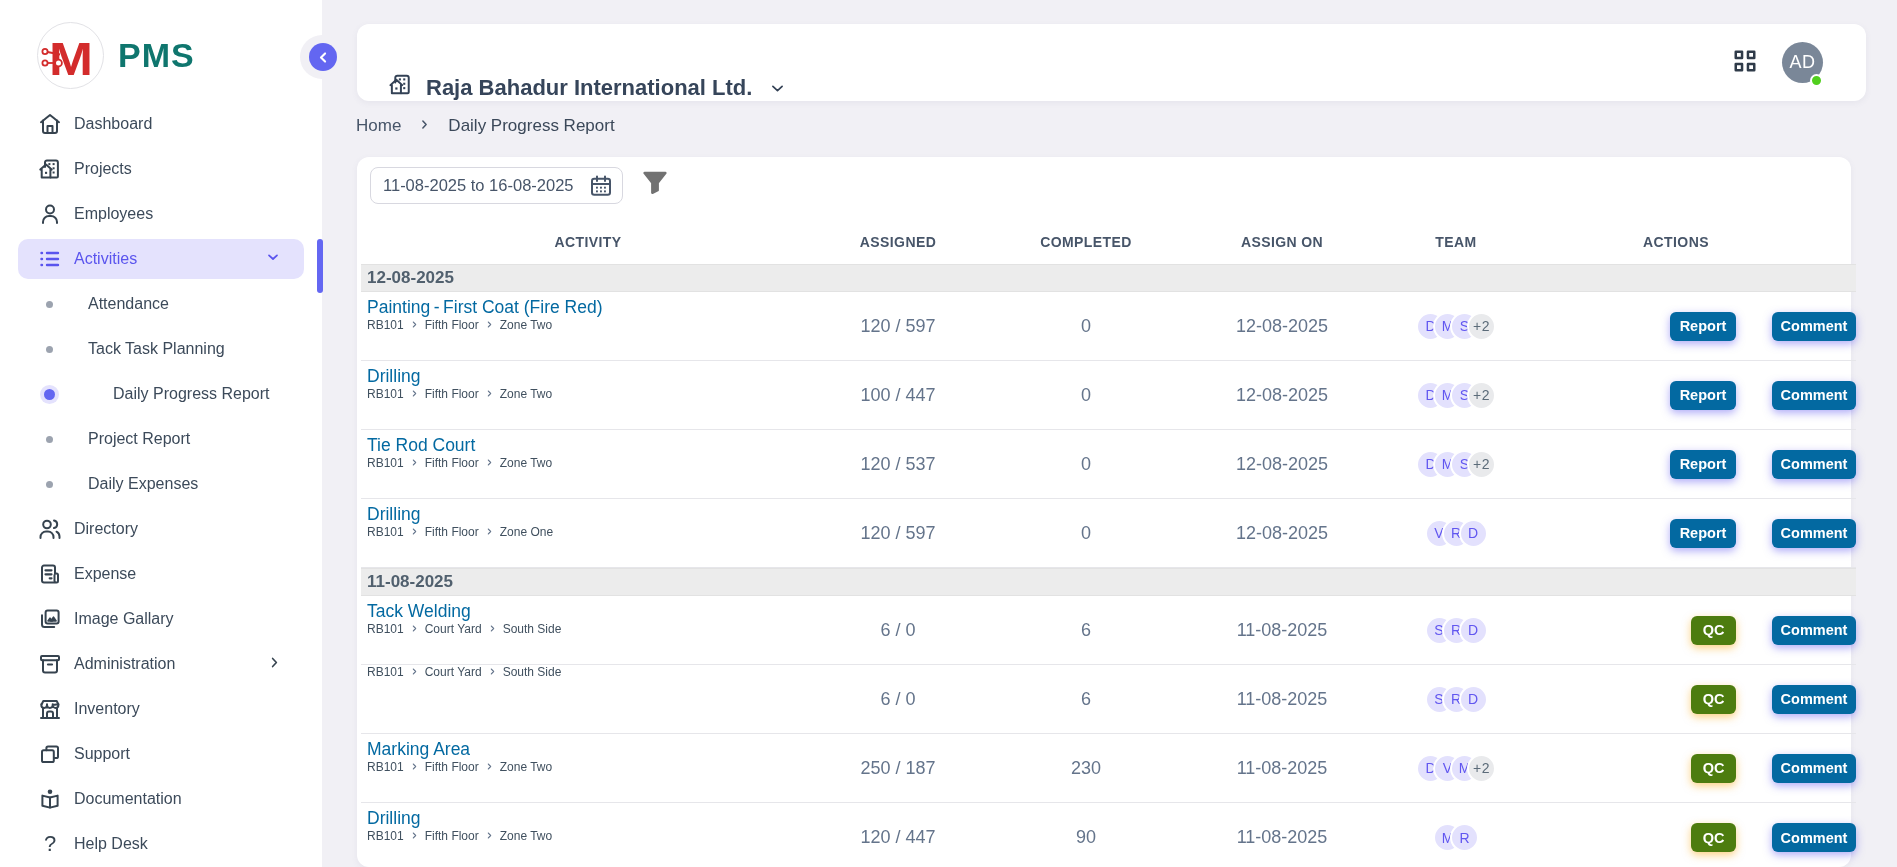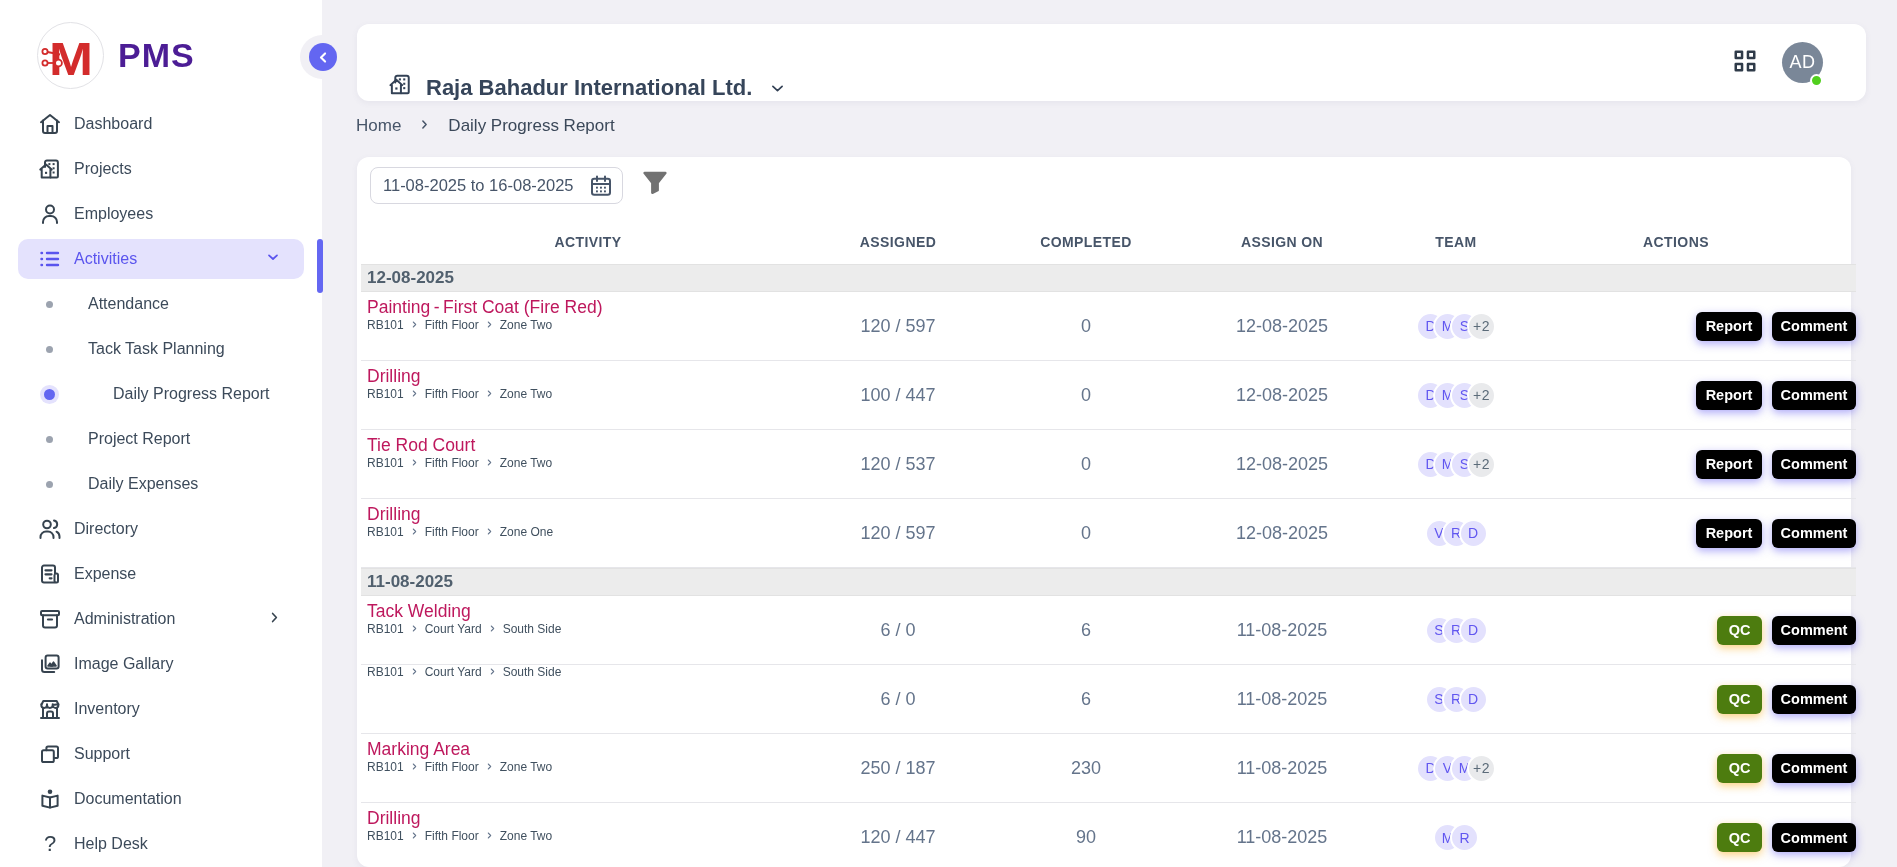--- a/index.html
+++ b/index.html
@@ -3,21 +3,21 @@
 <meta charset="utf-8">
 <style>
   * { margin:0; padding:0; box-sizing:border-box; }
   html,body { width:1897px; height:867px; overflow:hidden; font-family:"Liberation Sans", sans-serif; }
   body { background:#f1f0f5; position:relative; }
 
   
   .sidebar { position:absolute; left:0; top:0; width:322px; height:867px; background:#ffffff; z-index:2; }
   .logo-row { display:flex; align-items:center; gap:14px; padding:22px 0 0 37px; }
   .logo-circle { width:67px; height:67px; border-radius:50%; border:1px solid #e2e2e6; position:relative; background:#fff; }
-  .logo-text { font-size:34px; font-weight:bold; color:#4c1d95; letter-spacing:1px; }
+  .logo-text { font-size:34px; font-weight:bold; color:#0f766e; letter-spacing:1px; }
   .nav { margin-top:15px; }
   .nav-item { height:40px; margin:5px 18px 5px 18px; display:flex; align-items:center; border-radius:10px; color:#3c4a5a; font-size:16px; position:relative; }
   .nav-item .nicon { width:24px; height:24px; margin-left:20px; margin-right:12px; flex:0 0 24px; display:flex; align-items:center; justify-content:center; }
   .nav-item.active { background:#e4e2fd; color:#5a54ee; }
   .nav-item .chev-r { position:absolute; right:22px; }
   .nav-item .chev-d { position:absolute; right:23px; }
   .sub-item { height:40px; margin:5px 18px; display:flex; align-items:center; font-size:16px; color:#3c4a5a; }
   .sub-bullet { width:7px; height:7px; border-radius:50%; background:#9ca3af; margin-left:28px; margin-right:0; flex:0 0 7px; }
   .sub-bullet.on { width:11px; height:11px; flex:0 0 11px; background:#6366f1; box-shadow:0 0 0 4px #e4e2fd; margin-left:26px; }
   .sub-label { margin-left:35px; }
@@ -51,32 +51,32 @@
   .table { position:absolute; left:4px; top:59px; width:1495px; }
   .trow { display:grid; grid-template-columns:454px 166px 210px 182px 166px 317px; align-items:center; }
   .thead { height:48px; padding-top:3px; font-size:14px; font-weight:bold; color:#475569; letter-spacing:0.4px; }
   .thead > div { text-align:center; }
   .thead .h-activity { text-align:center; }
   .thead .h-actions { padding-right:43px; }
   .band { height:28px; background:#ececec; border-top:1px solid #e2e2e2; border-bottom:1px solid #e2e2e2; display:flex; align-items:center; font-size:17px; font-weight:bold; color:#51606e; padding-left:6px; }
   .drow { height:69px; border-bottom:1px solid #e6e6ea; position:relative; }
   .drow:last-child { border-bottom:none; }
   .c-act { align-self:start; padding-left:6px; }
-  .c-act .title { margin-top:5px; font-size:17.5px; color:#be185d; }
+  .c-act .title { margin-top:5px; font-size:17.5px; color:#0369a1; }
   .c-act .crumbs { margin-top:0; font-size:12px; color:#40505f; display:flex; align-items:center; }
   .crumbs .csep { font-size:11px; color:#6b7280; margin:0 6px; font-weight:bold; }
   .c-num { text-align:center; font-size:18px; color:#64748b; }
   .c-team { display:flex; justify-content:center; }
   .avgrp { display:flex; }
   .av { width:29px; height:29px; border-radius:50%; background:#e3e1fd; color:#6156f0; font-size:14px; font-weight:500; display:flex; align-items:center; justify-content:center; border:2px solid #fff; }
   .av.more { background:#e9eaec; color:#5b6b79; font-weight:400; letter-spacing:0.5px; }
   .av + .av { margin-left:-12px; }
   .c-actions { display:flex; justify-content:flex-end; align-items:center; gap:10px; }
   .btn { height:29px; border-radius:6px; color:#fff; font-size:14.5px; font-weight:bold; display:flex; align-items:center; justify-content:center; }
-  .btn-purple { background:#000000; box-shadow:0 3px 8px rgba(97,89,241,0.5); }
+  .btn-purple { background:#0369a1; box-shadow:0 3px 8px rgba(97,89,241,0.5);margin-left:26px; }
   .btn-orange { background:#4d7c0f; box-shadow:0 3px 8px rgba(249,164,8,0.5); }
   .btn-report { width:66px; }
   .btn-comment { width:84px; }
   .btn-qc { width:45px; }
 </style>
 </head>
 <body>
 
 <div class="sidebar">
   <div class="logo-row">
@@ -156,35 +156,35 @@
     <div class="nav-item"><span class="nicon">
           <svg width="24" height="24" viewBox="0 0 24 24" fill="none" stroke="#36434f" stroke-width="2.0" stroke-linecap="round" stroke-linejoin="round">
             <path d="M16.8 20.5H6a2 2 0 0 1-2-2v-13a2 2 0 0 1 2-2h9a2 2 0 0 1 2 2v6"></path>
             <path d="M17 11.5h1.5a1.5 1.5 0 0 1 1.5 1.5v6a1.5 1.5 0 0 1-1.5 1.5h-.7a1.5 1.5 0 0 1-1.3-1.5V13"></path>
             <path d="M7.5 8.3h6M7.5 12.3h6" stroke-width="2.2"></path>
             <path d="M11.7 16.3h1.8" stroke-width="2.2"></path>
           </svg>
         </span>Expense</div>
     <div class="nav-item"><span class="nicon">
           <svg width="24" height="24" viewBox="0 0 24 24" fill="none" stroke="#36434f" stroke-width="2.0" stroke-linecap="round" stroke-linejoin="round">
-            <rect x="3" y="4" width="18" height="4.2" rx="1"></rect>
-            <path d="M5 8.2v10.3a2 2 0 0 0 2 2h10a2 2 0 0 0 2-2V8.2"></path>
-            <path d="M10 12.5h4" stroke-width="2.2"></path>
-          </svg>
-        </span>Administration<span class="chev-r"><svg width="15" height="15" viewBox="0 0 24 24" fill="none" stroke="#36434f" stroke-width="2.6" stroke-linecap="round" stroke-linejoin="round">
-            <path d="M9 5.5l6 6.5-6 6.5"></path>
-          </svg></span></div>
-    <div class="nav-item"><span class="nicon">
-          <svg width="24" height="24" viewBox="0 0 24 24" fill="none" stroke="#36434f" stroke-width="2.0" stroke-linecap="round" stroke-linejoin="round">
             <rect x="7.6" y="3.5" width="13" height="13" rx="2"></rect>
             <path d="M4 8.2v9.3A2.5 2.5 0 0 0 6.5 20h9.7"></path>
             <path d="M10 13.9l2-2.7 2.3 2.7z" fill="#36434f" stroke-width="1.6"></path>
             <path d="M12.8 13.9l2.7-3.8 2.6 3.8z" fill="#36434f" stroke-width="1.6"></path>
           </svg>
         </span>Image Gallary</div>
+    <div class="nav-item"><span class="nicon">
+          <svg width="24" height="24" viewBox="0 0 24 24" fill="none" stroke="#36434f" stroke-width="2.0" stroke-linecap="round" stroke-linejoin="round">
+            <rect x="3" y="4" width="18" height="4.2" rx="1"></rect>
+            <path d="M5 8.2v10.3a2 2 0 0 0 2 2h10a2 2 0 0 0 2-2V8.2"></path>
+            <path d="M10 12.5h4" stroke-width="2.2"></path>
+          </svg>
+        </span>Administration<span class="chev-r"><svg width="15" height="15" viewBox="0 0 24 24" fill="none" stroke="#36434f" stroke-width="2.6" stroke-linecap="round" stroke-linejoin="round">
+            <path d="M9 5.5l6 6.5-6 6.5"></path>
+          </svg></span></div>
     <div class="nav-item"><span class="nicon">
           <svg width="24" height="24" viewBox="0 0 24 24" fill="none" stroke="#36434f" stroke-width="2.0" stroke-linecap="round" stroke-linejoin="round">
             <path d="M3 21h18"></path>
             <path d="M5 21V10.9M19 21V10.9"></path>
             <path d="M3.7 7.2 5.3 4h13.4l1.6 3.2"></path>
             <path d="M3.3 7.2v.9a2.85 2.85 0 0 0 5.7 0v-.9m0 .9a2.85 2.85 0 0 0 5.7 0v-.9m0 .9a2.85 2.85 0 0 0 5.7 0v-.9z"></path>
             <path d="M9 21v-4.4a2 2 0 0 1 2-2h2a2 2 0 0 1 2 2V21"></path>
           </svg>
         </span>Inventory</div>
     <div class="nav-item"><span class="nicon">

